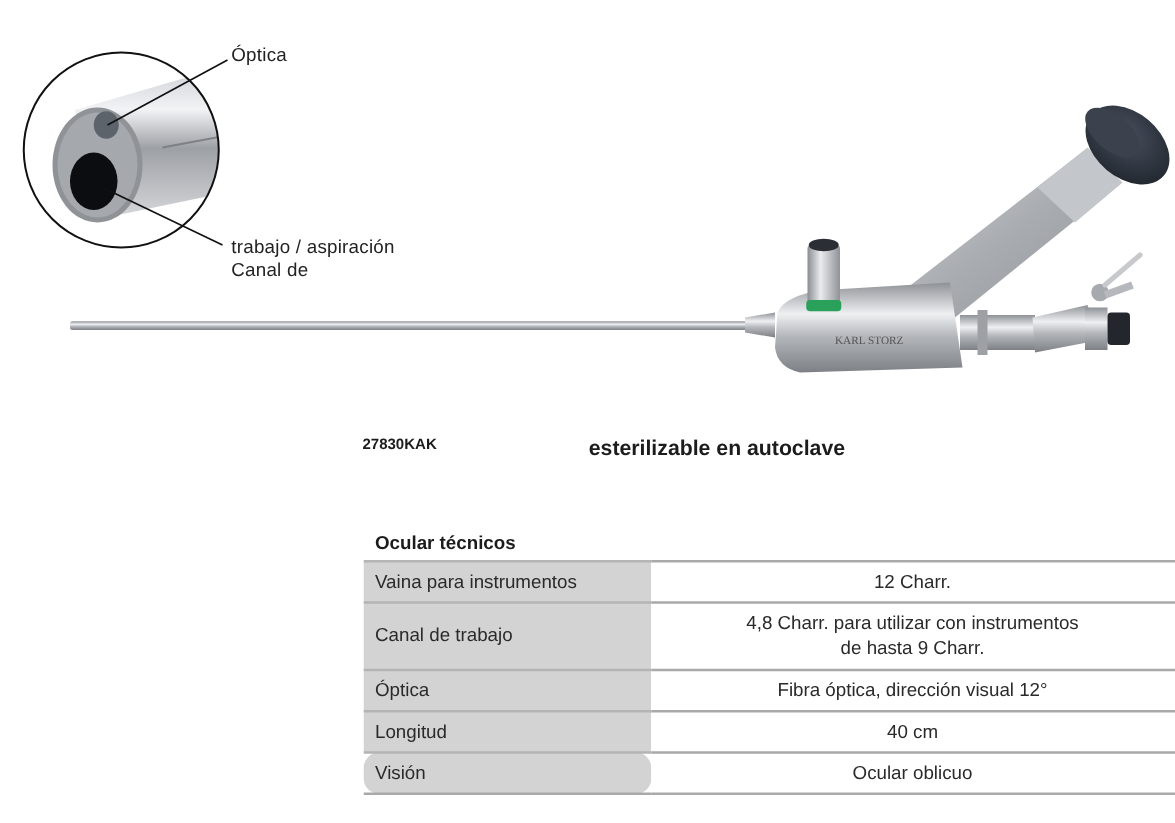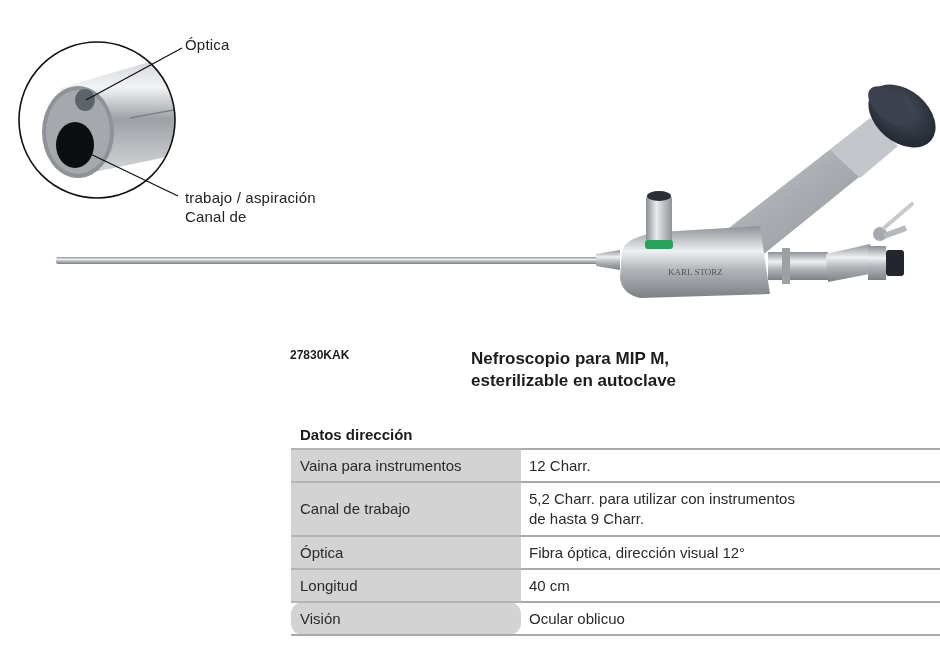--- a/index.html
+++ b/index.html
@@ -15,21 +15,21 @@
 
   .product-code { position: absolute; left: 290px; top: 348px; font-size: 12px; font-weight: bold; color: #1c1c1c; }
   .product-title { position: absolute; left: 471px; top: 348px; font-size: 17px; font-weight: bold; color: #1c1c1c; line-height: 22px; }
 
   .spec-title { position: absolute; left: 300px; top: 426px; font-size: 15px; font-weight: bold; color: #1c1c1c; }
 
   .spec-table { position: absolute; left: 291px; top: 448px; width: 649px; border-collapse: collapse; font-size: 15px; }
   .spec-table td { height: 33px; padding: 0 9px; vertical-align: middle; border-top: 2px solid #a9a9a9; line-height: 20px; margin-top: 42px; }
   .spec-table tr:last-child td { border-bottom: 2px solid #a9a9a9; border-radius: 12px; }
   .spec-table td.label { width: 230px; background: #d3d3d3; color: #2a2a2a; border-top-color: #b4b4b4; }
-  .spec-table td.value { background: #ffffff; color: #2a2a2a; padding-left: 8px; }
+  .spec-table td.value { background: #ffffff; color: #2a2a2a; padding-left: 8px; text-align: center; }
   .spec-table tr.tall td { height: 54px; }
 </style>
 </head>
 <body>
 
 <div class="figure">
   <svg width="940" height="320" viewBox="0 0 940 320">
     <defs>
       <linearGradient id="metalV" x1="0" y1="0" x2="0" y2="1">
         <stop offset="0" stop-color="#8e9196"></stop>
@@ -102,36 +102,35 @@
 
   <div class="callout callout-optica">Óptica</div>
   <div class="callout callout-canal">
     <div>trabajo / aspiración</div>
     <div>Canal de</div>
   </div>
 </div>
 
 <div class="product-code">27830KAK</div>
 <div class="product-title">
-  <div>Nefroscopio para MIP M,</div>
   <div>esterilizable en autoclave</div>
 </div>
 
-<div class="spec-title">Datos dirección</div>
+<div class="spec-title">Ocular técnicos</div>
 
 <table class="spec-table">
   <tbody>
     <tr>
       <td class="label">Vaina para instrumentos</td>
       <td class="value">12 Charr.</td>
     </tr>
     <tr class="tall">
       <td class="label">Canal de trabajo</td>
       <td class="value">
-        <div>5,2 Charr. para utilizar con instrumentos</div>
+        <div>4,8 Charr. para utilizar con instrumentos</div>
         <div>de hasta 9 Charr.</div>
       </td>
     </tr>
     <tr>
       <td class="label">Óptica</td>
       <td class="value">Fibra óptica, dirección visual 12°</td>
     </tr>
     <tr>
       <td class="label">Longitud</td>
       <td class="value">40 cm</td>

